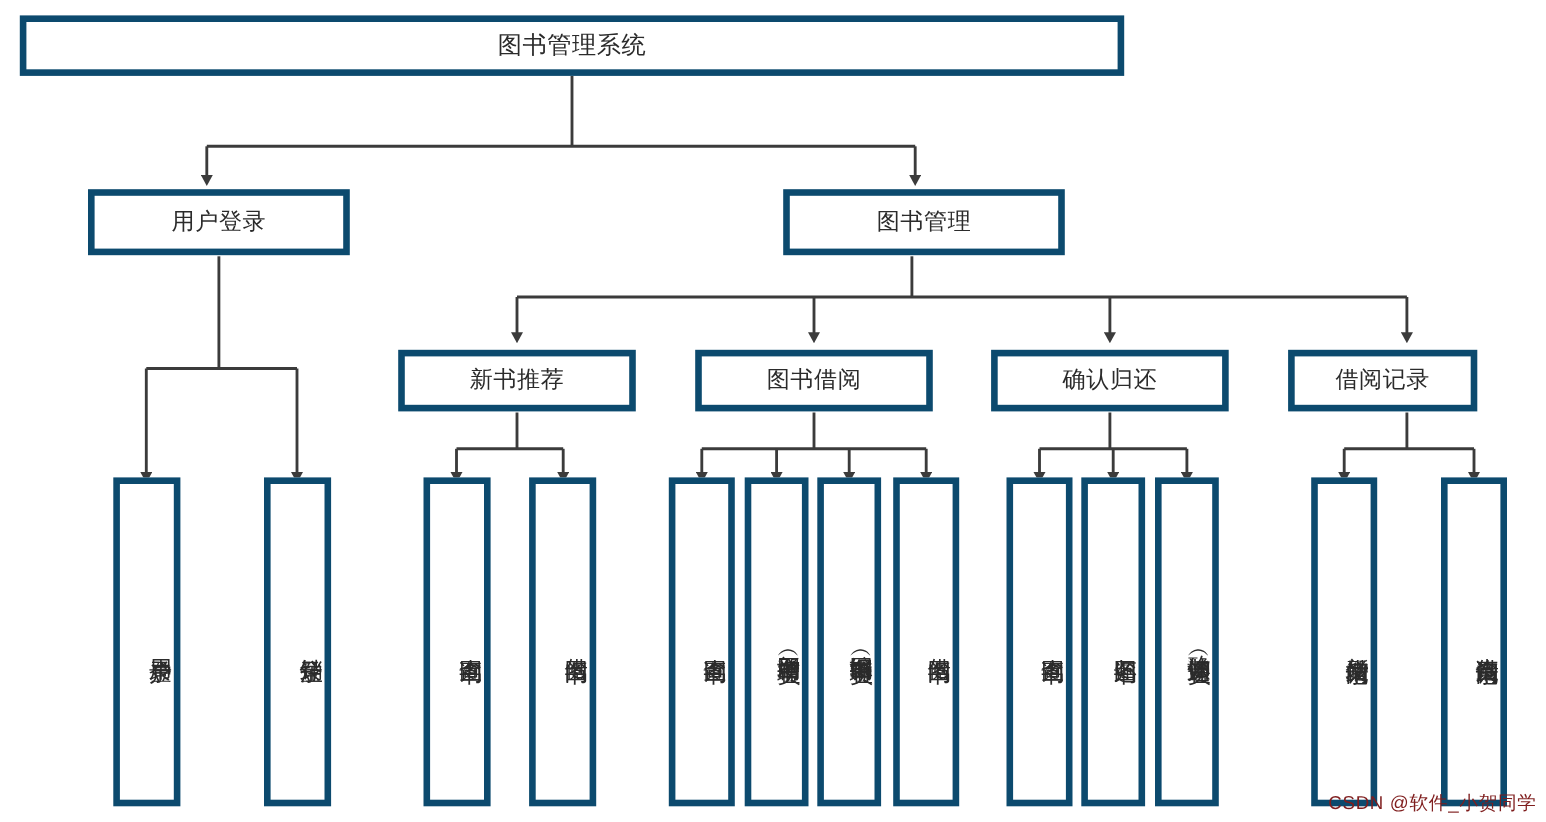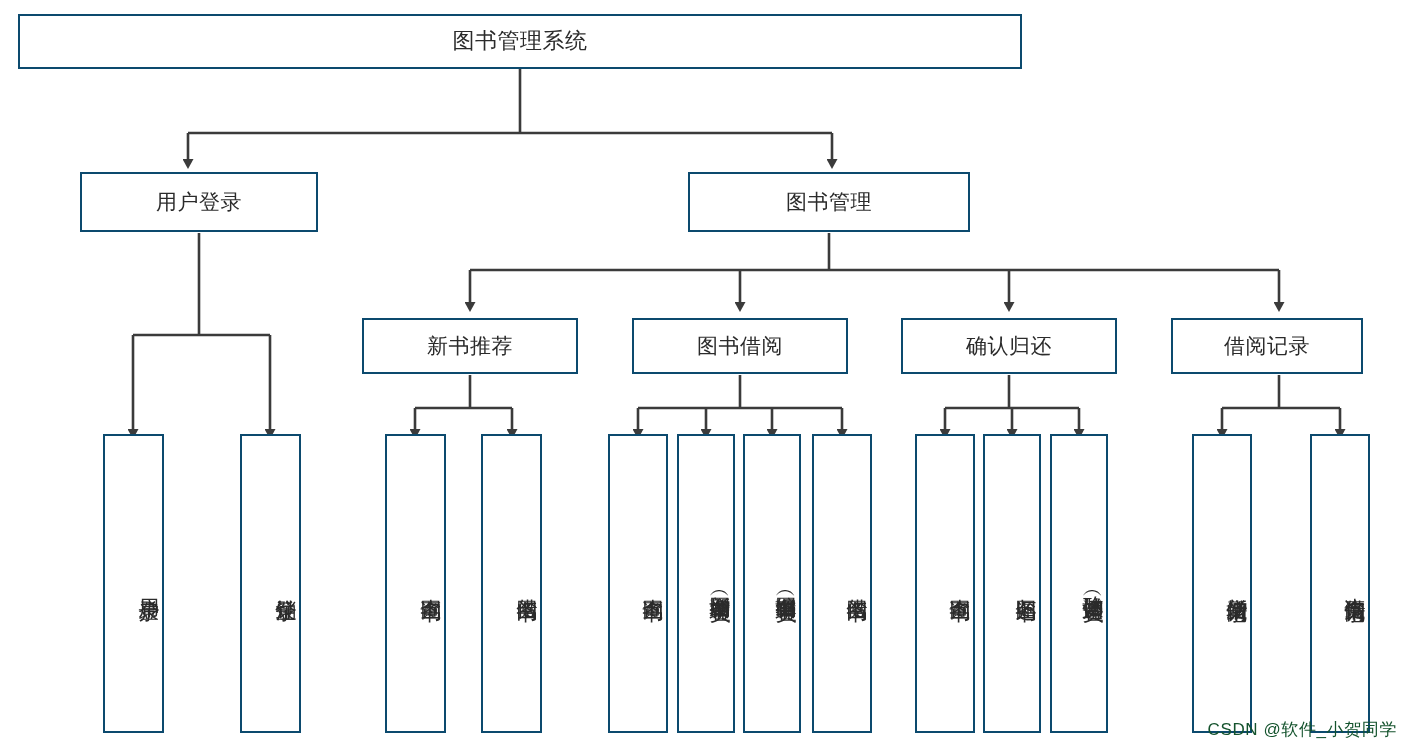--- a/index.html
+++ b/index.html
@@ -22,21 +22,21 @@
     position: absolute;
     left: 0;
     top: 0;
     width: 1405px;
     height: 747px;
     pointer-events: none;
   }
   .node {
     position: absolute;
     box-sizing: border-box;
-    border: 2px solid #0c4a6e;
+    border: 6px solid #0c4a6e;
     background: #ffffff;
     display: flex;
     align-items: center;
     justify-content: center;
     color: #2b2b2b;
   }
   .node.horiz {
     font-size: 21px;
     letter-spacing: 0.5px;
     line-height: 1.1;
@@ -57,21 +57,21 @@
     white-space: nowrap;
   }
   .node .label {
     display: block;
   }
   .watermark {
     position: absolute;
     right: 8px;
     bottom: 6px;
     font-size: 17px;
-    color: #14532d;
+    color: #7f1d1d;
     letter-spacing: 0.6px;
     white-space: nowrap;
   }
 </style>
 </head>
 <body>
 
 <div id="canvas">
 
   <svg class="connectors" viewBox="0 0 1405 747" xmlns="http://www.w3.org/2000/svg">
@@ -125,34 +125,34 @@
     </g>
   </svg>
 
   <div class="node horiz root" style="left:18px; top:14px; width:1004px; height:55px;">
     <span class="label">图书管理系统</span>
   </div>
 
   <div class="node horiz" style="left:80px; top:172px; width:238px; height:60px;">
     <span class="label">用户登录</span>
   </div>
-  <div class="node horiz" style="left:688px; top:172px; width:282px; height:60px;text-align:right;">
+  <div class="node horiz" style="left:712px; top:172px; width:256px; height:60px;text-align:right;">
     <span class="label">图书管理</span>
   </div>
 
   <div class="node horiz" style="left:632px; top:318px; width:216px; height:56px;">
     <span class="label">图书借阅</span>
   </div>
   <div class="node horiz" style="left:362px; top:318px; width:216px; height:56px;">
     <span class="label">新书推荐</span>
   </div>
   <div class="node horiz" style="left:901px; top:318px; width:216px; height:56px;">
     <span class="label">确认归还</span>
   </div>
-  <div class="node horiz" style="left:1171px; top:318px; width:192px; height:56px;">
+  <div class="node horiz" style="left:1171px; top:318px; width:172px; height:56px;">
     <span class="label">借阅记录</span>
   </div>
 
   <div class="node vert" style="left:103px; top:434px; width:61px; height:299px;">
     <span class="label">用户登录</span>
   </div>
   <div class="node vert" style="left:240px; top:434px; width:61px; height:299px;">
     <span class="label">注销登录</span>
   </div>
 

